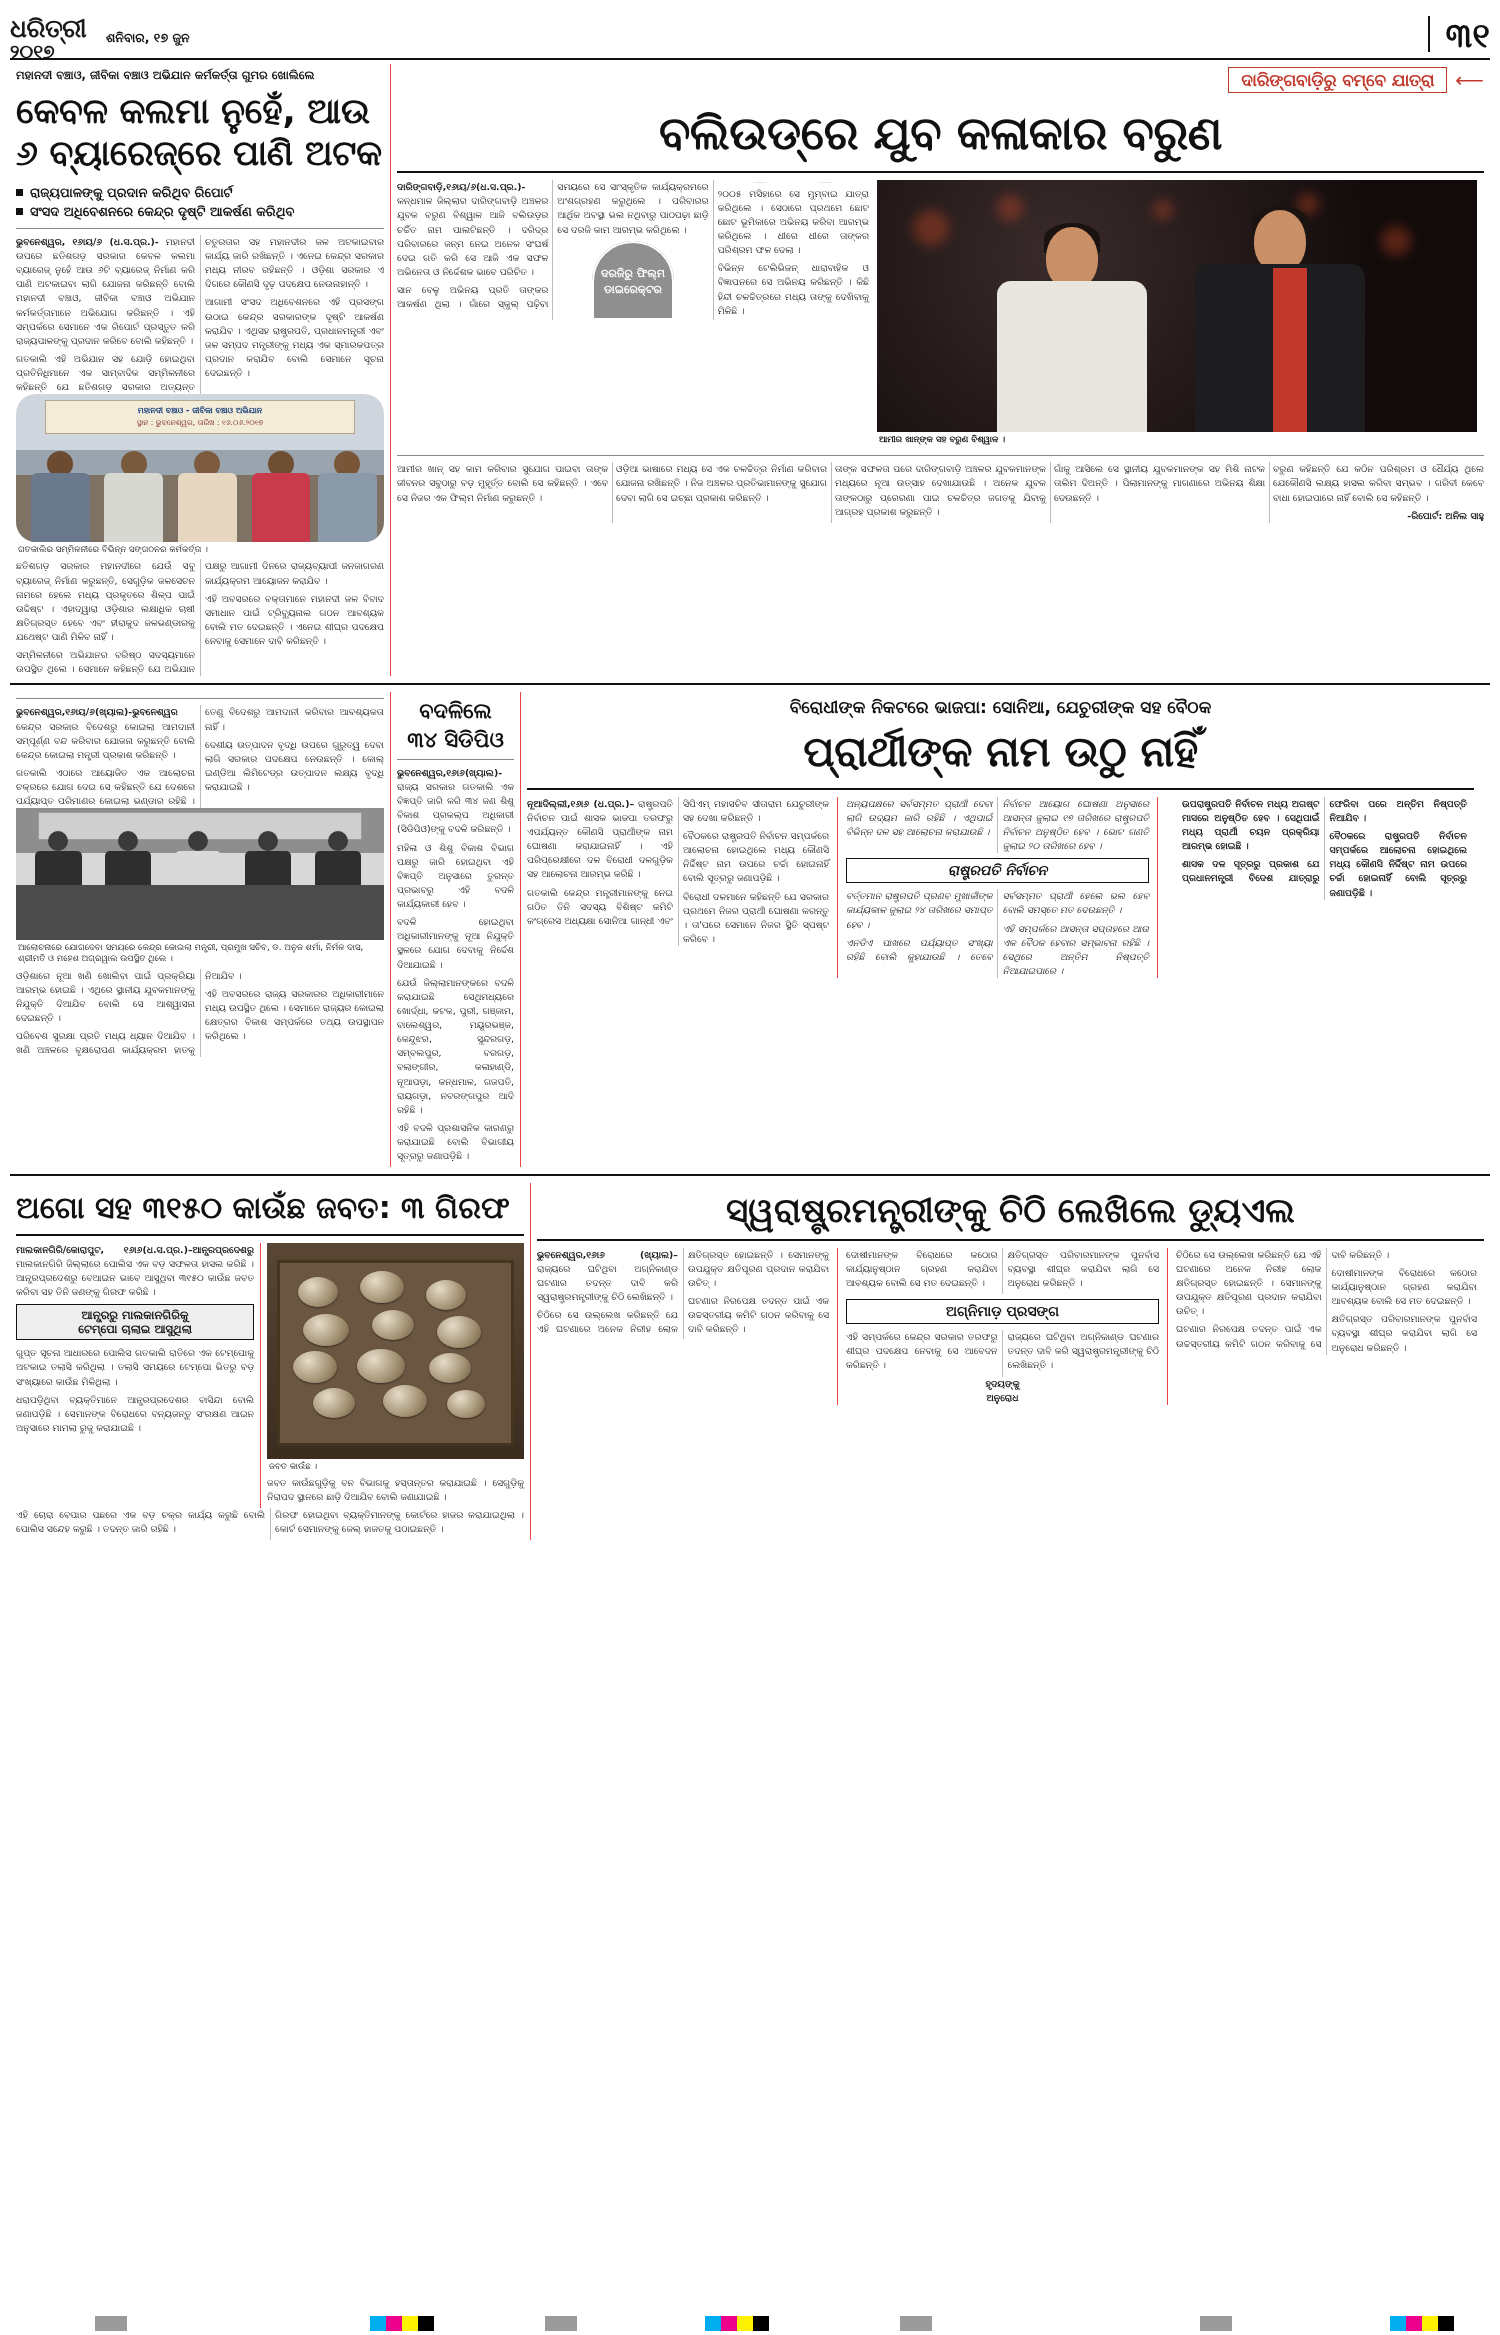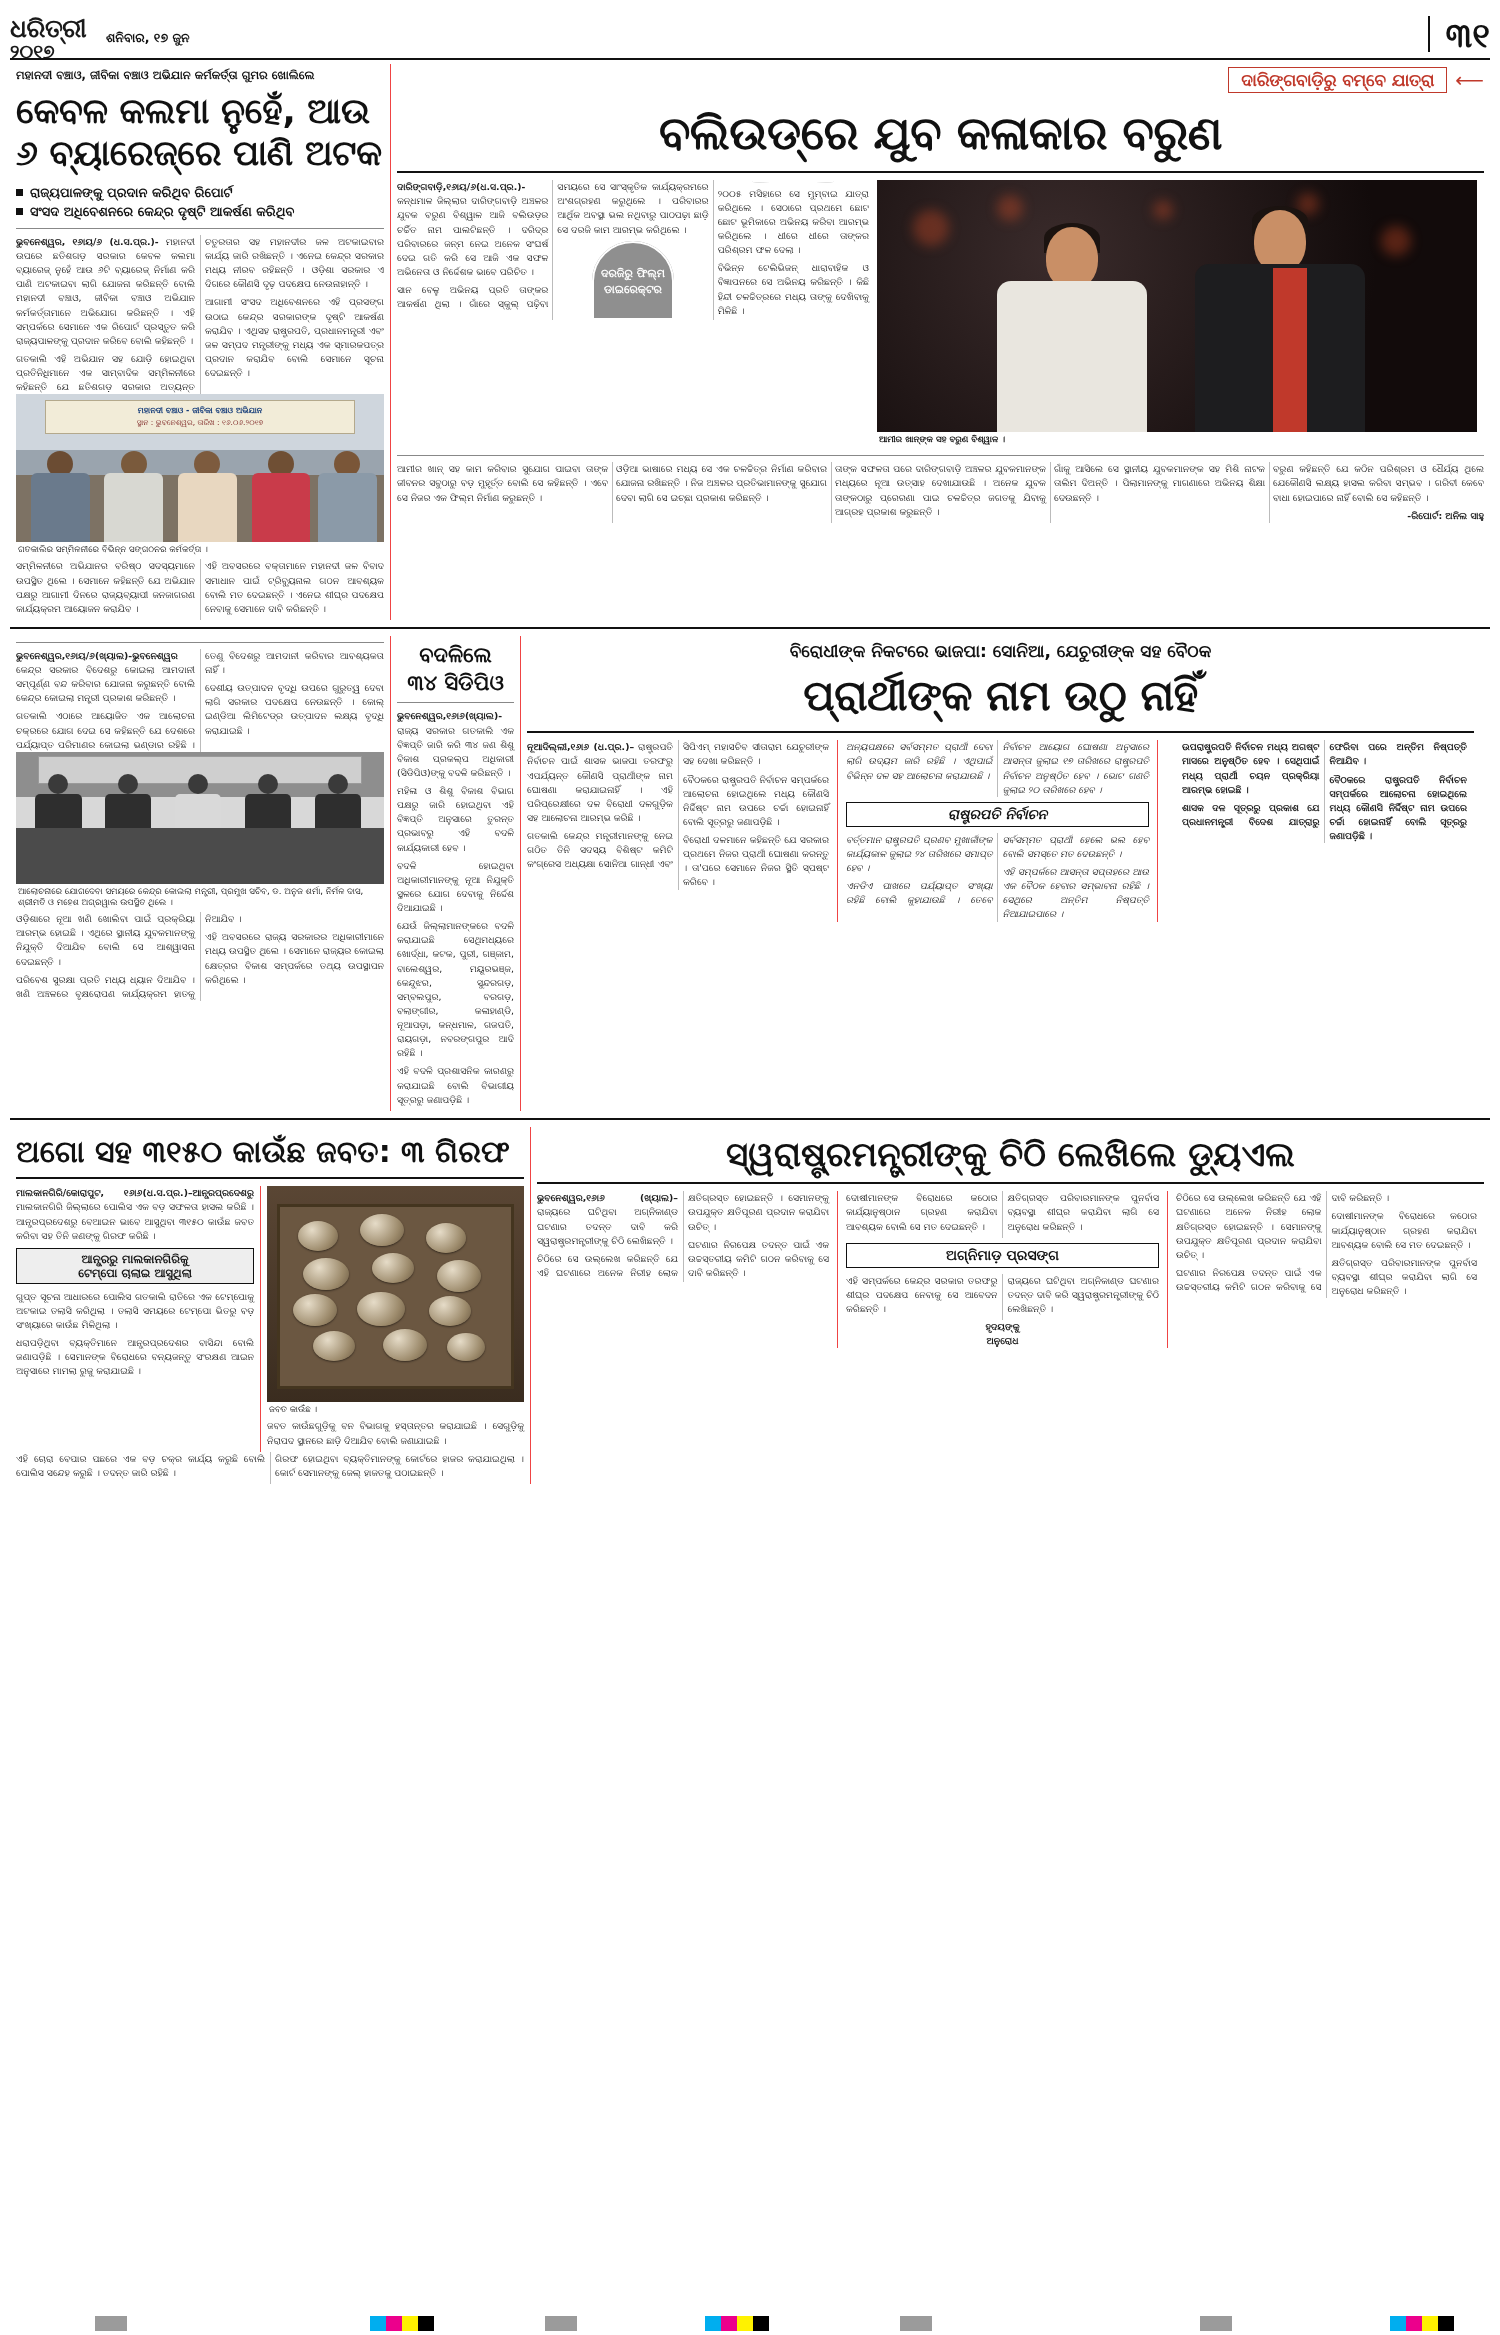--- a/index.html
+++ b/index.html
@@ -74,21 +74,21 @@
   .tcols2 { column-count:2; column-gap:10px; column-rule:1px solid #bbb; }
   .tcols3 { column-count:3; column-gap:9px; column-rule:1px solid #bbb; }
   .tcols5 { column-count:5; column-gap:8px; column-rule:1px solid #bbb; }
 
   
   .photo { position:relative; overflow:hidden; background:#b9b9b9; }
   .cap { font-size:8.6px; text-align:left; padding:2px 2px 4px 2px; line-height:1.3; }
   .cap-b { font-weight:bold; }
 
   
-  .ph1 { height:148px; background:linear-gradient(#cfd6dd 0 38%, #9aa4ae 38% 55%, #7d7264 55% 100%); }
+  .ph1 { height:148px; background:linear-gradient(#cfd6dd 0 38%, #9aa4ae 38% 55%, #7d7264 55% 100%);border-radius:20px; }
   .ph1 .banner {
     position:absolute; left:8%; right:8%; top:6px; height:34px;
     background:#f2ecd8; border:1px solid #b4a98c; color:#7a1f1f;
     font-size:7.5px; text-align:center; padding-top:4px; line-height:1.5;
   }
   .ph1 .banner b { display:block; color:#123a78; font-size:8px; }
   .ph1 .person {
     position:absolute; bottom:0; width:20%; height:62%;
   }
   .ph1 .head { position:absolute; left:50%; transform:translateX(-50%); top:0;
@@ -199,20 +199,21 @@
             <div class="torso" style="background:#c93b4a;"></div>
         </div>
         <div class="person" style="left:80%;">
           <div class="head" style="background:#7a5638;"></div>
             <div class="torso" style="background:#8b9aa8;"></div>
         </div>
       </div>
       <div class="cap">ଗତକାଲିର ସମ୍ମିଳନୀରେ ବିଭିନ୍ନ ସଙ୍ଗଠନର କର୍ମକର୍ତ୍ତା ।</div>
 
       <div class="bt tcols2">
+        <p>ଛତିଶଗଡ଼ ସରକାର ମହାନଦୀରେ ଯେଉଁ ସବୁ ବ୍ୟାରେଜ୍ ନିର୍ମାଣ କରୁଛନ୍ତି, ସେଗୁଡ଼ିକ ଜଳସେଚନ ନାମରେ ହେଲେ ମଧ୍ୟ ପ୍ରକୃତରେ ଶିଳ୍ପ ପାଇଁ ଉଦ୍ଦିଷ୍ଟ । ଏହାଦ୍ୱାରା ଓଡ଼ିଶାର ଲକ୍ଷାଧିକ ଚାଷୀ କ୍ଷତିଗ୍ରସ୍ତ ହେବେ ଏବଂ ହୀରାକୁଦ ଜଳଭଣ୍ଡାରକୁ ଯଥେଷ୍ଟ ପାଣି ମିଳିବ ନାହିଁ ।</p>
         <p>ସମ୍ମିଳନୀରେ ଅଭିଯାନର ବରିଷ୍ଠ ସଦସ୍ୟମାନେ ଉପସ୍ଥିତ ଥିଲେ । ସେମାନେ କହିଛନ୍ତି ଯେ ଅଭିଯାନ ପକ୍ଷରୁ ଆଗାମୀ ଦିନରେ ରାଜ୍ୟବ୍ୟାପୀ ଜନଜାଗରଣ କାର୍ଯ୍ୟକ୍ରମ ଆୟୋଜନ କରାଯିବ ।</p>
         <p>ଏହି ଅବସରରେ ବକ୍ତାମାନେ ମହାନଦୀ ଜଳ ବିବାଦ ସମାଧାନ ପାଇଁ ଟ୍ରିବ୍ୟୁନାଲ ଗଠନ ଆବଶ୍ୟକ ବୋଲି ମତ ଦେଇଛନ୍ତି । ଏନେଇ ଶୀଘ୍ର ପଦକ୍ଷେପ ନେବାକୁ ସେମାନେ ଦାବି କରିଛନ୍ତି ।</p>
       </div>
     </div>
 
     <div class="col vdiv" style="width:1100px;">
       <div class="ribbon">
         <div class="ribbon-box">ଦାରିଙ୍ଗବାଡ଼ିରୁ ବମ୍ବେ ଯାତ୍ରା</div>
         <span class="arrow-l">⟵</span>
       </div>

